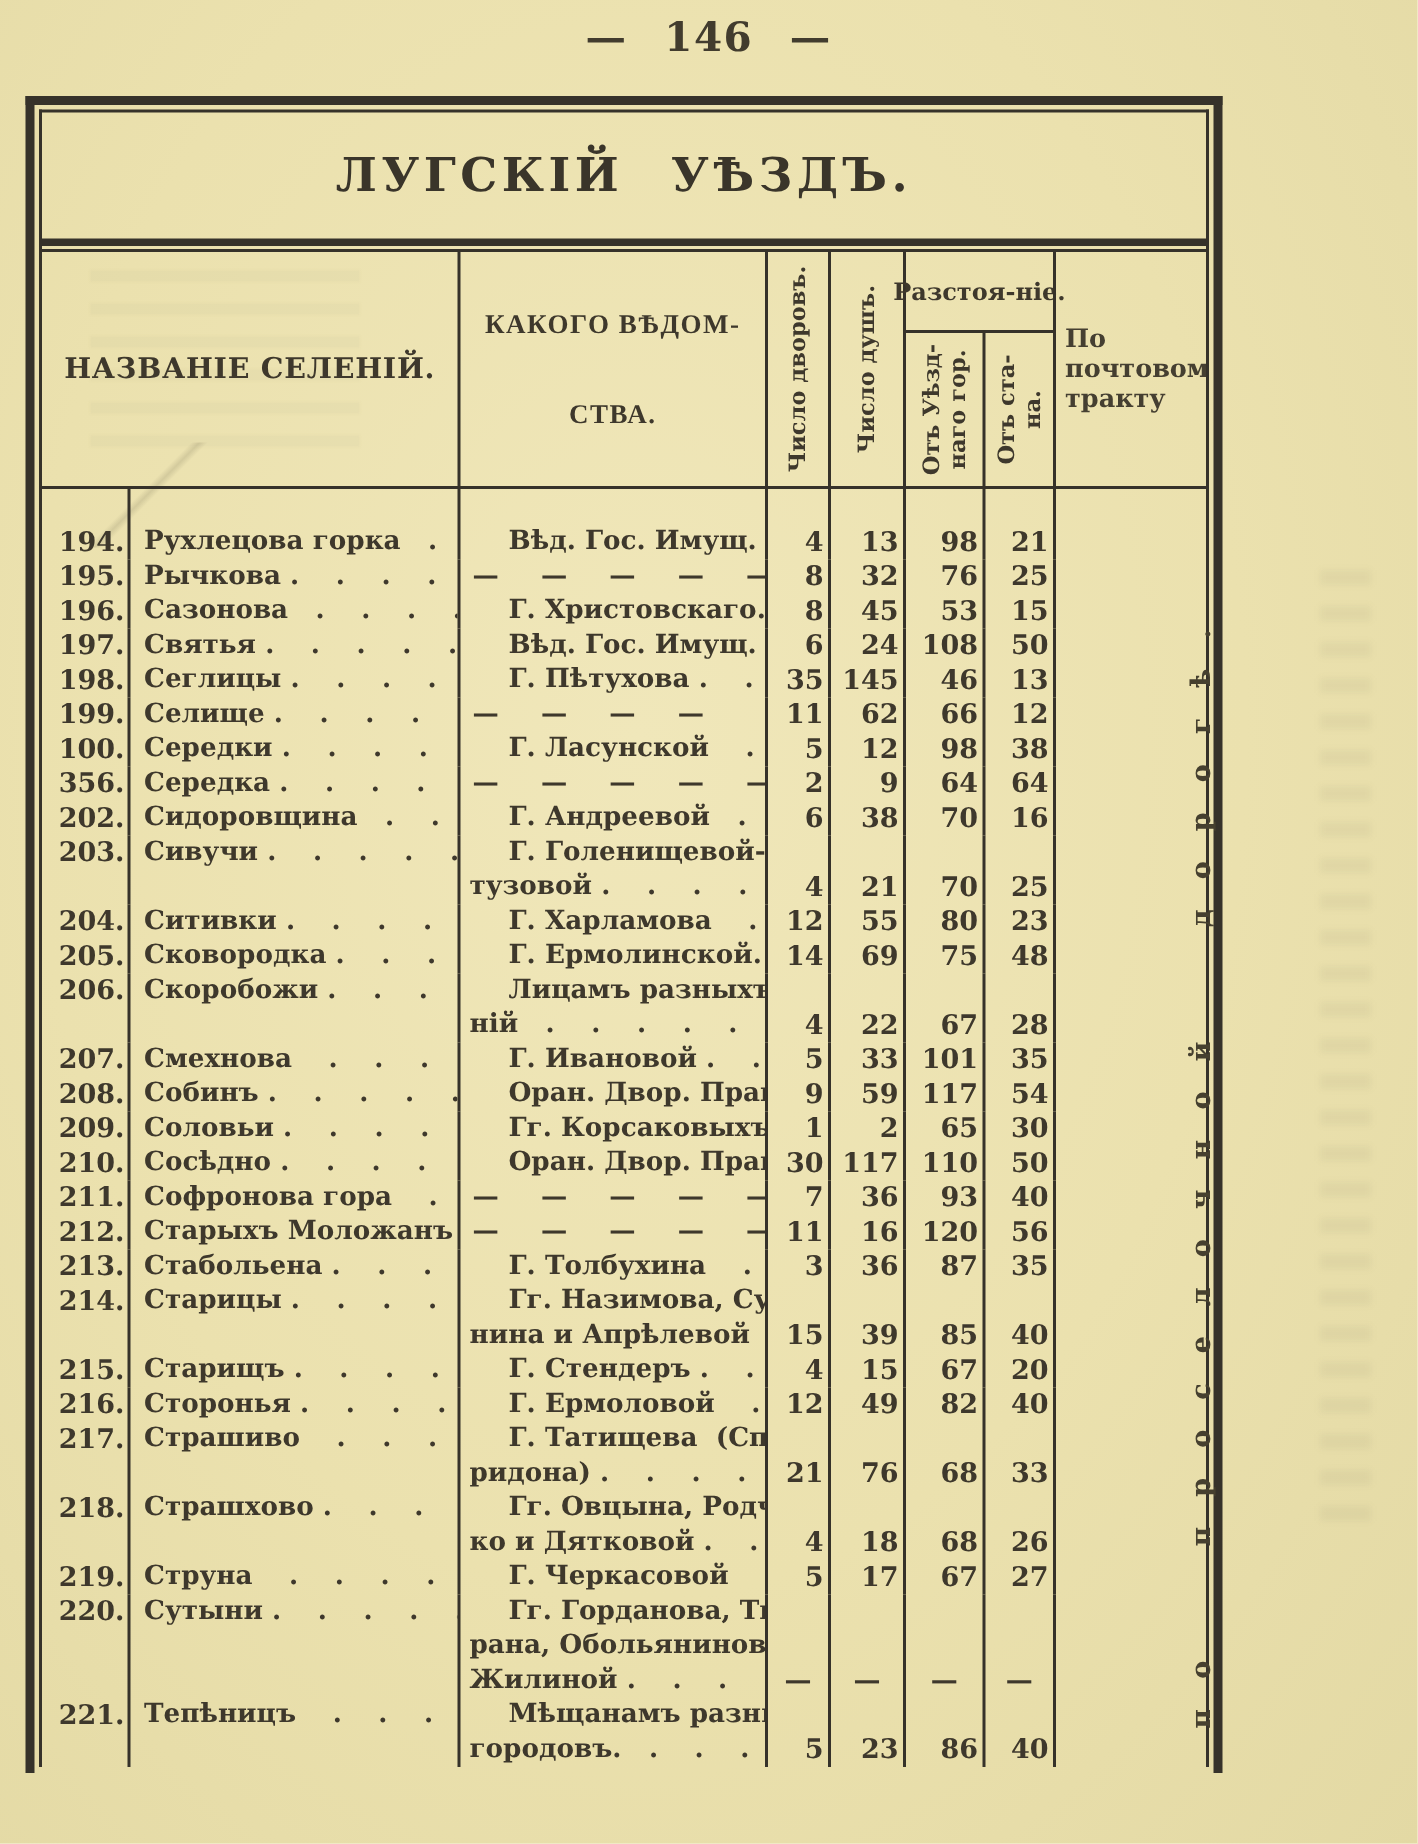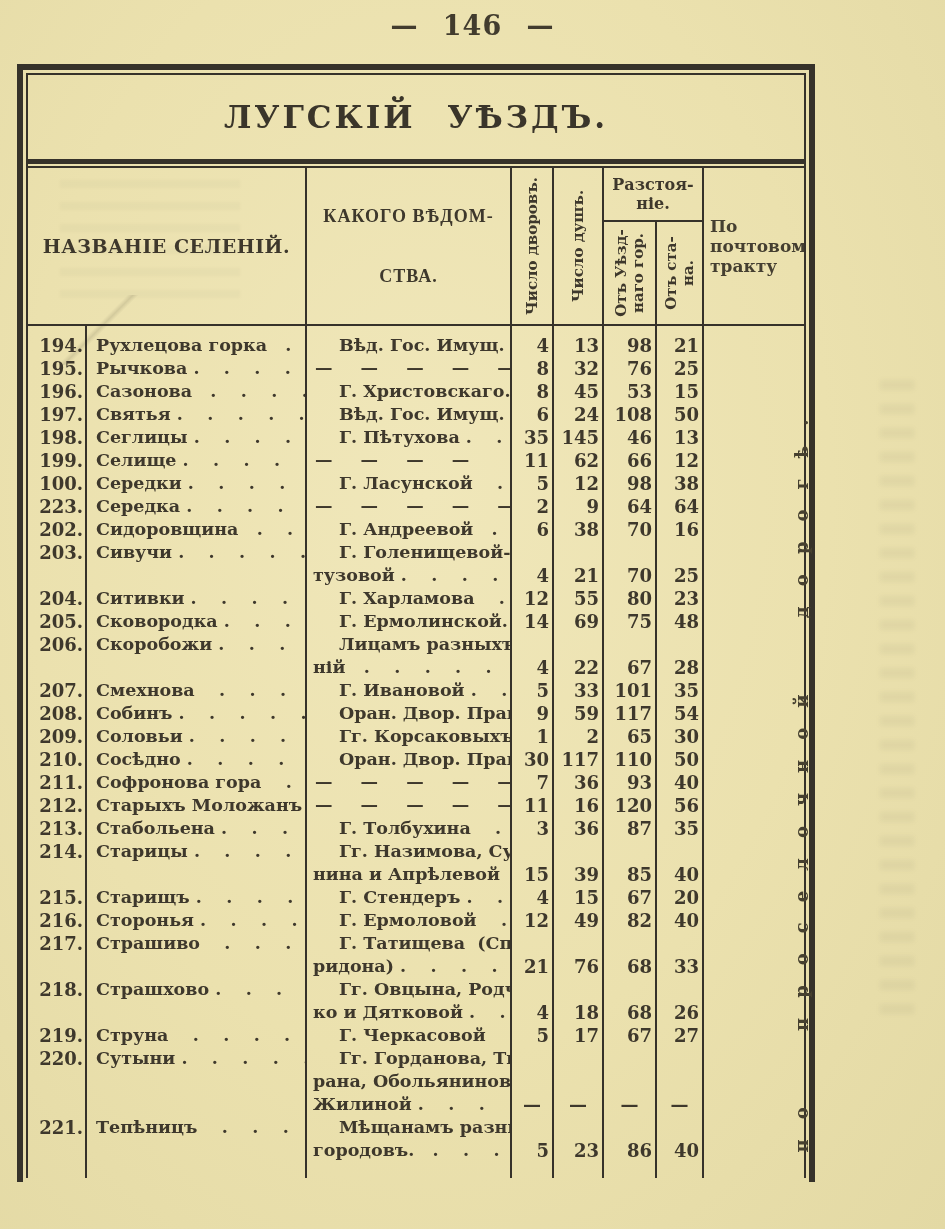--- a/index.html
+++ b/index.html
@@ -47,21 +47,21 @@
   }
   .th{position:relative;box-sizing:border-box;}
   .bl{border-left:2px solid #36322a;}
   .th-name{grid-column:1/3;grid-row:1/3;display:flex;align-items:center;justify-content:center;
     font-weight:bold;font-size:19px;letter-spacing:.5px;}
   .th-dept{grid-column:3/4;grid-row:1/3;display:flex;flex-direction:column;justify-content:space-around;
     align-items:center;font-weight:bold;font-size:18px;letter-spacing:1px;padding:18px 0;box-sizing:border-box;font-family:Liberation Serif, serif;}
   .th-dvor{grid-column:4/5;grid-row:1/3;}
   .th-dush{grid-column:5/6;grid-row:1/3;}
   .th-razst{grid-column:6/8;grid-row:1/2;border-bottom:2px solid #36322a;
-    display:flex;flex-direction:column;align-items:center;justify-content:center;
+    display:flex;flex-direction:row;align-items:center;justify-content:center;
     font-weight:bold;font-size:16px;line-height:19px;}
   .th-gor{grid-column:6/7;grid-row:2/3;}
   .th-stan{grid-column:7/8;grid-row:2/3;}
   .th-tract{grid-column:8/9;grid-row:1/3;display:flex;flex-direction:row;justify-content:space-around;
     align-items:center;font-weight:bold;font-size:17px;word-spacing:6px;padding:20px 6px;box-sizing:border-box;color:#453f31;}
   .vtext{
     position:absolute;left:50%;top:50%;
     transform:translate(-50%,-50%) rotate(-90deg);
     white-space:nowrap;font-weight:bold;font-size:15px;line-height:17px;
     text-align:center;
@@ -71,21 +71,21 @@
     box-sizing:border-box;font-weight:bold;font-size:17.5px;line-height:23px;
     white-space:pre;overflow:hidden;
   }
   .td-num{text-align:right;padding-right:2px;font-size:18px;}
   .td-name{padding-left:9px;}
   .td-dept .dept-line{padding-left:6px;}
   .td-dept .dept-line.first{padding-left:32px;}
   .td-dept .dept-line.dashes{padding-left:8px;word-spacing:22px;}
   .td-val{display:flex;align-items:flex-end;justify-content:flex-end;padding-right:3px;font-size:18px;}
   .td-val.dash-val{justify-content:center;padding-right:0;}
-  .pt-first{padding-top:8px;}
+  .pt-first{padding-top:24px;}
   .pb-last{padding-bottom:16px;}
   .side-note{
     position:absolute;left:778px;top:706px;
     transform:translate(-50%,-50%) rotate(-90deg);
     white-space:nowrap;font-weight:bold;font-size:18px;
     letter-spacing:20px;word-spacing:30px;color:#46402f;
   }
   
   .bleed{position:absolute;pointer-events:none;}
   .bleed-1{left:880px;top:380px;width:34px;height:640px;
@@ -195,21 +195,21 @@
           <div class="td td-val bl">12</div>
           <div class="td bl"></div>
           <div class="td td-num">100.</div>
           <div class="td td-name bl">Середки .    .    .    .    .</div>
           <div class="td td-dept bl"><div class="dept-line first">Г. Ласунской    .    .</div></div>
           <div class="td td-val bl">5</div>
           <div class="td td-val bl">12</div>
           <div class="td td-val bl">98</div>
           <div class="td td-val bl">38</div>
           <div class="td bl"></div>
-          <div class="td td-num">223.</div>
+          <div class="td td-num">356.</div>
           <div class="td td-name bl">Середка .    .    .    .    .</div>
           <div class="td td-dept bl"><div class="dept-line first dashes">— — — — —</div></div>
           <div class="td td-val bl">2</div>
           <div class="td td-val bl">9</div>
           <div class="td td-val bl">64</div>
           <div class="td td-val bl">64</div>
           <div class="td bl"></div>
           <div class="td td-num">202.</div>
           <div class="td td-name bl">Сидоровщина   .    .    .</div>
           <div class="td td-dept bl"><div class="dept-line first">Г. Андреевой   .    .</div></div>

